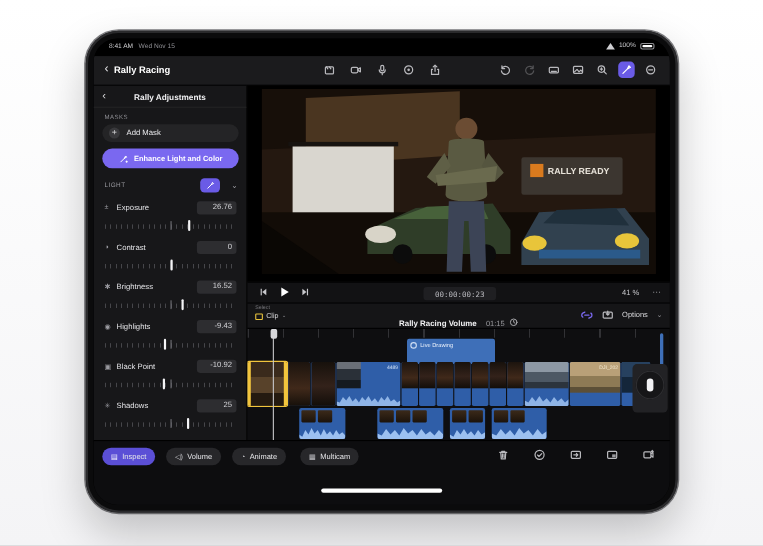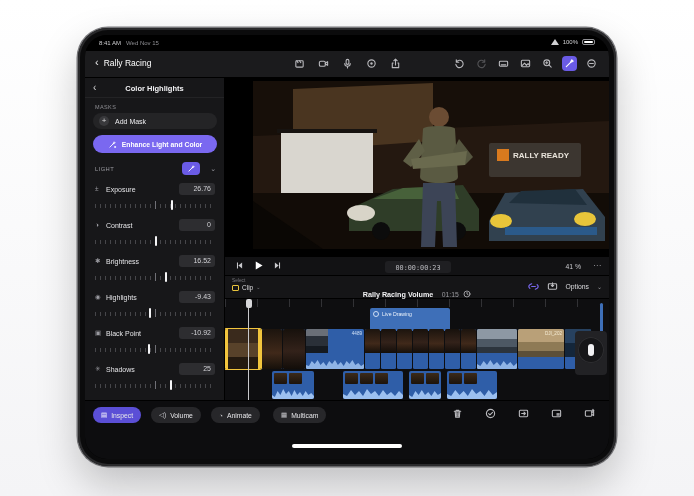--- a/index.html
+++ b/index.html
@@ -18,21 +18,21 @@
   .statusbar .right { position:absolute; right:14px; top:4px; display:flex; gap:4px; align-items:center; }
   .batt { width:13px; height:6px; border:1px solid #8f8f93; border-radius:2px; position:relative; }
   .batt i { position:absolute; left:1px; top:1px; bottom:1px; width:9px; background:#fff; border-radius:1px; display:block; }
   .wifi { width:8px; height:6px; position:relative; }
   .wifi:before{ content:""; position:absolute; left:0; bottom:0; width:0; height:0; border-left:4px solid transparent; border-right:4px solid transparent; border-bottom:6px solid #cfcfd2; }
 
   
   .appheader { position:absolute; left:0; top:16px; width:100%; height:27px; background:#1b1b1d; border-bottom:1px solid #000; }
   .back { position:absolute; left:10px; top:6px; display:flex; align-items:center; gap:5px; color:#fff; }
   .back .chev { color:#e8e8ea; font-size:11px; line-height:11px; }
-  .back .ttl { font-size:8.5px; font-weight:normal; }
+  .back .ttl { font-size:8.5px; font-weight:bold; }
   .hicons { position:absolute; top:5px; display:flex; gap:9px; align-items:center; }
   .hicons.center { left:207px; }
   .hicons.right { right:10px; gap:7px; }
   .hicon { width:15px; height:15px; display:flex; align-items:center; justify-content:center; border-radius:4px; }
   .hicon svg { width:11px; height:11px; }
   .hicon.active { background:#6a5be6; }
   .hicon.dim { opacity:.35; }
 
   
   .sidebar { position:absolute; left:0; top:43px; width:140px; height:322px; background:#171719; border-right:1px solid #000; }
@@ -59,21 +59,21 @@
   .slider .lbl { position:absolute; left:11px; top:2.5px; color:#e4e4e7; font-size:7px; }
   .slider .val { position:absolute; right:0; top:0; min-width:36px; height:12px; background:#2d2d30; border-radius:3px;
                  color:#d2d2d6; font-size:7px; text-align:right; padding:2px 4px 0 4px; }
   .ruler { position:relative; margin-top:5px; height:8px; }
   .ruler .ticks { position:absolute; left:0; right:0; top:3px; height:4px;
                   background:repeating-linear-gradient(90deg,#46464a 0 1px,transparent 1px 5px); }
   .ruler .zero { position:absolute; left:50%; top:0; width:1px; height:8px; background:#707076; }
   .ruler .thumb { position:absolute; top:-1px; width:1.6px; height:10px; background:#f4f4f6; border-radius:1px; }
 
   
-  .viewer { position:absolute; left:155px; top:43px; width:384px; height:178px; background:#000; }
+  .viewer { position:absolute; left:140px; top:43px; width:384px; height:178px; background:#000; }
   .video { position:absolute; left:13px; top:3px; width:358px; height:168px; background:#1a120c; overflow:hidden; }
   .video svg { width:100%; height:100%; display:block; }
 
   
   .transport { position:absolute; left:140px; top:221px; width:384px; height:20px; background:#121214; border-top:1px solid #000; border-bottom:1px solid #000; }
   .tc { position:absolute; left:160px; top:4px; width:66px; height:12px; background:#1f1f22; border-radius:3px; color:#bdbdc2;
         font-size:6.8px; text-align:center; padding-top:2.5px; font-family:"DejaVu Sans Mono",monospace; }
   .tgroup { position:absolute; left:10px; top:3px; display:flex; gap:9px; align-items:center; }
   .zoomlvl { position:absolute; right:28px; top:6px; color:#c9c9cd; font-size:6.8px; }
   .more { position:absolute; right:8px; top:4px; color:#9a9a9e; font-size:8px; }
@@ -235,21 +235,21 @@
                 <circle class="st" cx="6" cy="6" r="4"></circle>
                 <path class="st" d="M4 6h4"></path>
               </svg>
             </span>
         </div>
       </div>
 
       <div class="sidebar">
         <div class="sheader">
           <span class="chev">‹</span>
-          <span class="t">Color Highlights</span>
+          <span class="t">Rally Adjustments</span>
         </div>
         <span class="seclabel" style="top:26px">MASKS</span>
         <div class="btn-addmask">
           <span class="pluschip">+</span>
           <span class="lbl">Add Mask</span>
         </div>
         <div class="btn-enhance">
           <svg width="9" height="9" viewBox="0 0 12 12">
               <path class="stw" d="M2.5 9.5L7 5M7 5l1.2-2.6L9.6 3.8 7 5z"></path>
               <path class="stw" d="M9.5 8.5v1.6M8.7 9.3h1.6"></path>

